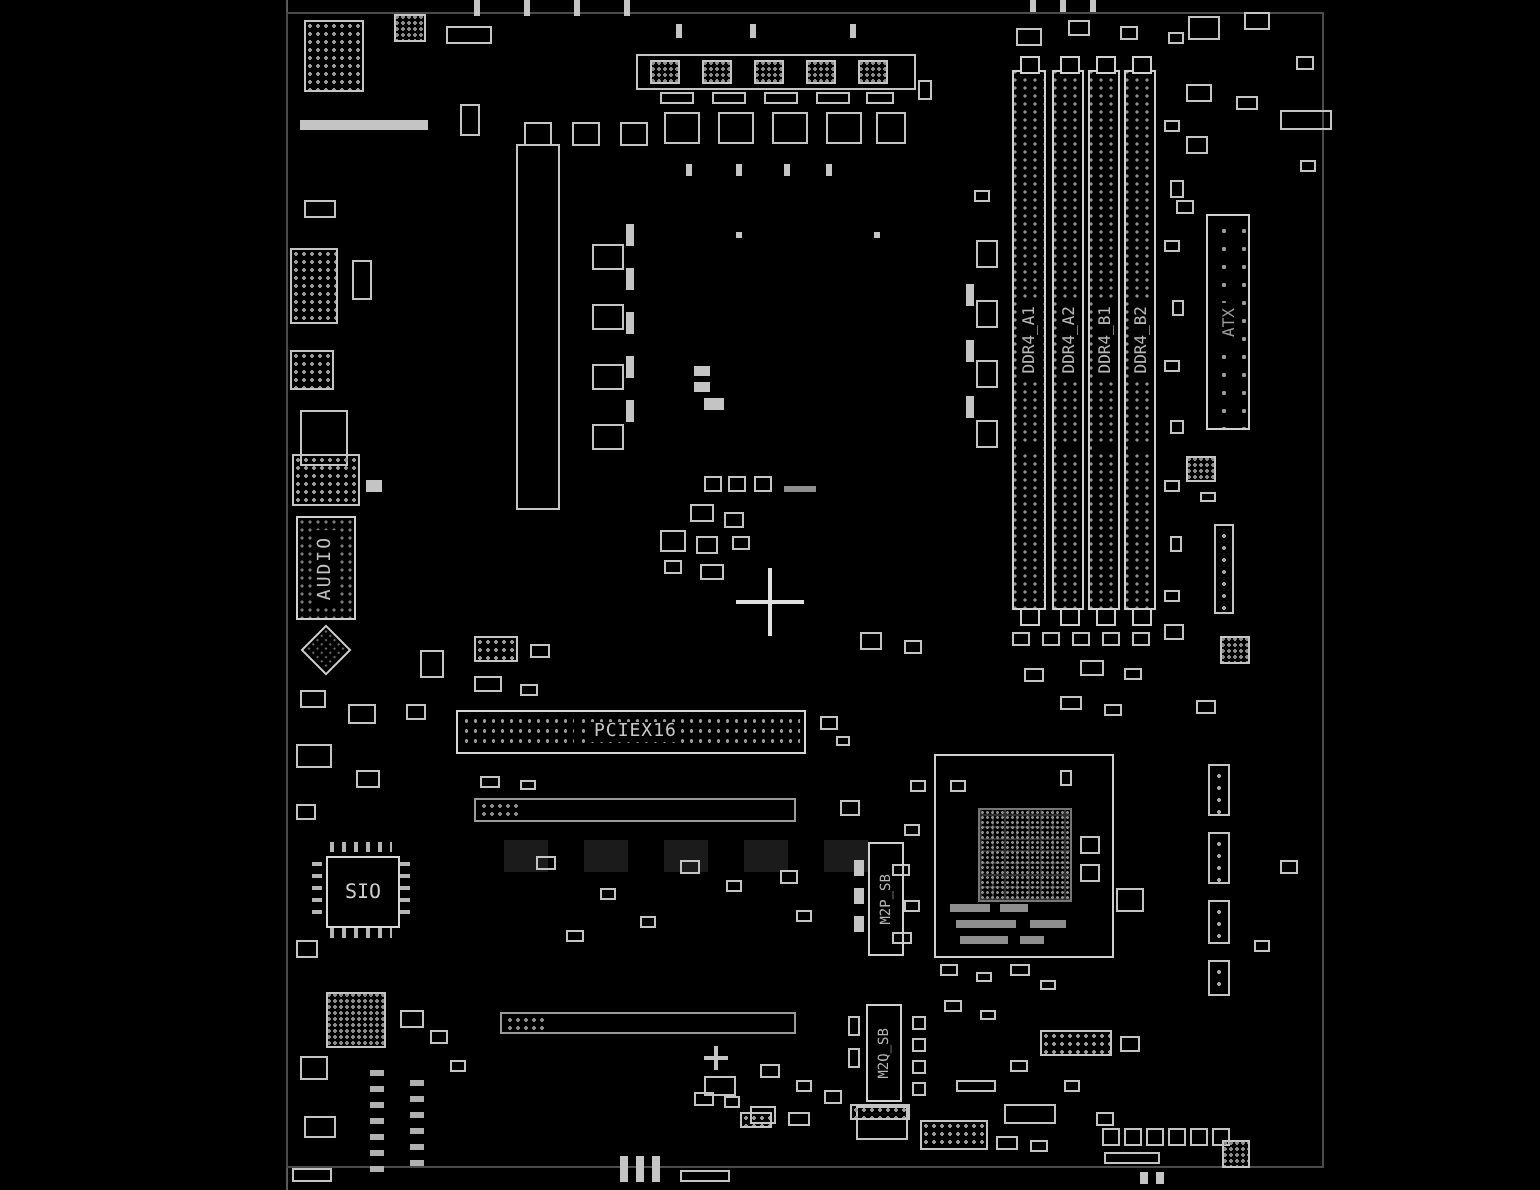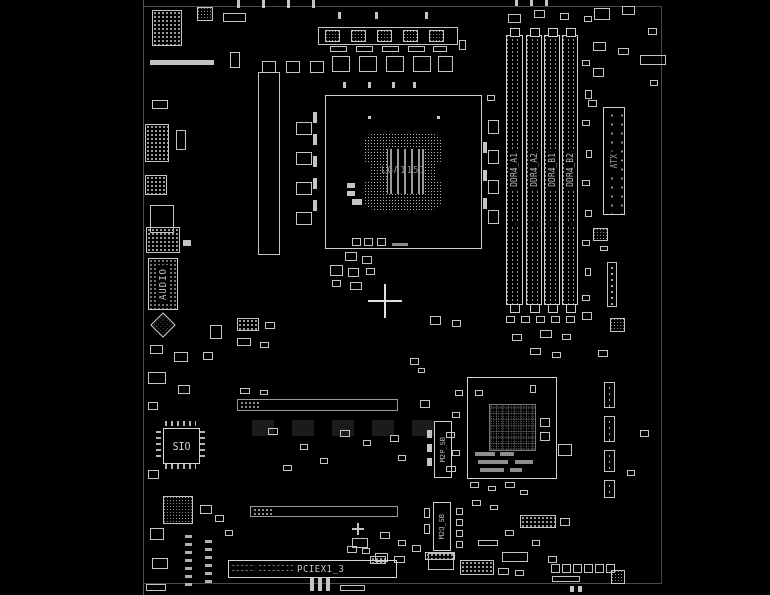--- a/index.html
+++ b/index.html
@@ -371,47 +371,40 @@
         <div class="ddr-key"></div>
       </div>
       <div class="ddr-slot" style="left: 562px; top: 35px; width: 16px; height: 270px;">
         <span class="vlabel ddr-label">DDR4_B2</span>
         <div class="latch top"></div>
         <div class="latch bot"></div>
         <div class="ddr-key"></div>
       </div>
     </div>
 
-  <div class="cpu-outer">
-    <div class="cpu-grid"></div>
-    <div class="cpu-notch l"></div>
-    <div class="cpu-notch r"></div>
-    <div class="cpu-center"></div>
-    <div class="cpu-label">LGA1151</div>
-  </div>
 
   <div class="atx">
     <span class="vlabel">ATX</span>
   </div>
 
+  <div class="pcie x16">
+    <div class="dotfill"></div>
+    <div class="key"></div>
+    <span class="slot-label">PCIEX16</span>
+  </div>
 
   <div class="pcie-thin up">
     <div class="dotfill"></div>
   </div>
 
 
   <div class="pcie-thin low">
     <div class="dotfill"></div>
   </div>
 
-  <div class="pcie x13">
-    <div class="dotfill"></div>
-    <div class="key"></div>
-    <span class="slot-label">PCIEX1_3</span>
-  </div>
 
   <div class="chipset-outer">
     <div class="chipset-bga"></div>
   </div>
 
   <div class="audio-box">
     <span class="vlabel">AUDIO</span>
   </div>
   <div class="diamond"></div>
 

